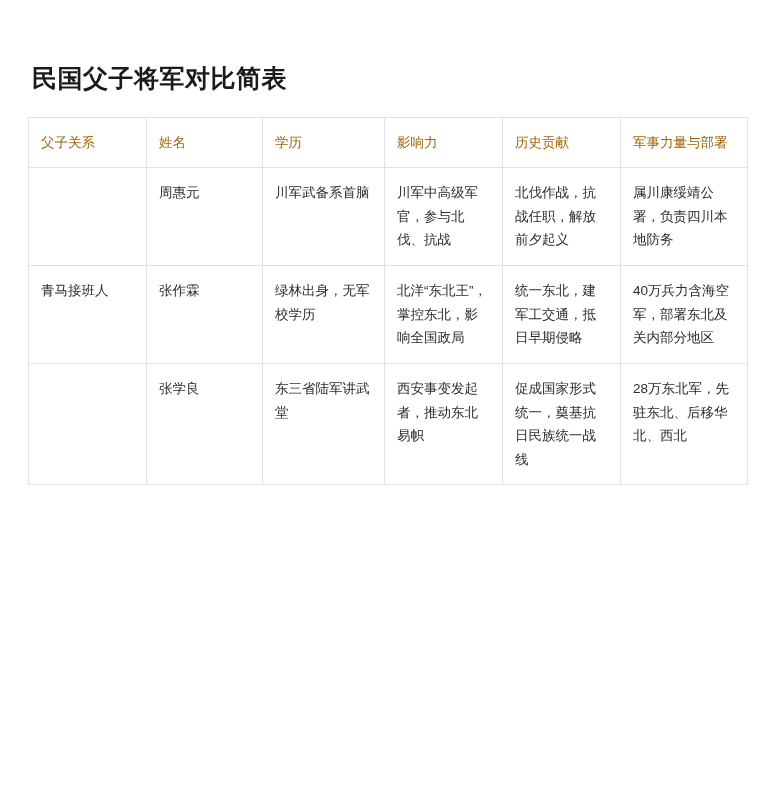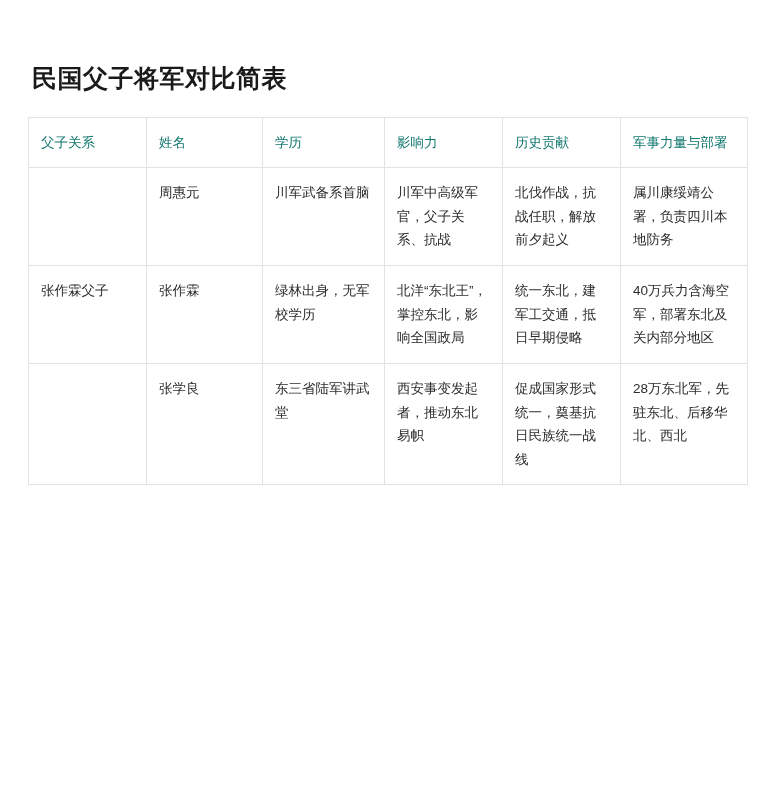--- a/index.html
+++ b/index.html
@@ -41,21 +41,21 @@
     vertical-align: top;
     padding: 13px 12px 13px 12px;
     font-size: 13.5px;
     line-height: 1.75;
     font-weight: normal;
     text-align: left;
     color: #2b2b2b;
     word-break: break-all;
   }
   table.cmp th {
-    color: #0f766e;
+    color: #a16207;
   }
   col.c0 { width: 118px; }
   col.c1 { width: 116px; }
   col.c2 { width: 122px; }
   col.c3 { width: 118px; }
   col.c4 { width: 118px; }
   col.c5 { width: 127px; }
   .cell-empty { }
 </style>
 </head>
@@ -82,26 +82,26 @@
         <th>影响力</th>
         <th>历史贡献</th>
         <th>军事力量与部署</th>
       </tr>
     </thead>
     <tbody>
       <tr>
         <td class="cell-empty"></td>
         <td>周惠元</td>
         <td>川军武备系首脑</td>
-        <td>川军中高级军官，父子关系、抗战</td>
+        <td>川军中高级军官，参与北伐、抗战</td>
         <td>北伐作战，抗战任职，解放前夕起义</td>
         <td>属川康绥靖公署，负责四川本地防务</td>
       </tr>
       <tr>
-        <td>张作霖父子</td>
+        <td>青马接班人</td>
         <td>张作霖</td>
         <td>绿林出身，无军校学历</td>
         <td>北洋“东北王”，掌控东北，影响全国政局</td>
         <td>统一东北，建军工交通，抵日早期侵略</td>
         <td>40万兵力含海空军，部署东北及关内部分地区</td>
       </tr>
       <tr>
         <td class="cell-empty"></td>
         <td>张学良</td>
         <td>东三省陆军讲武堂</td>

